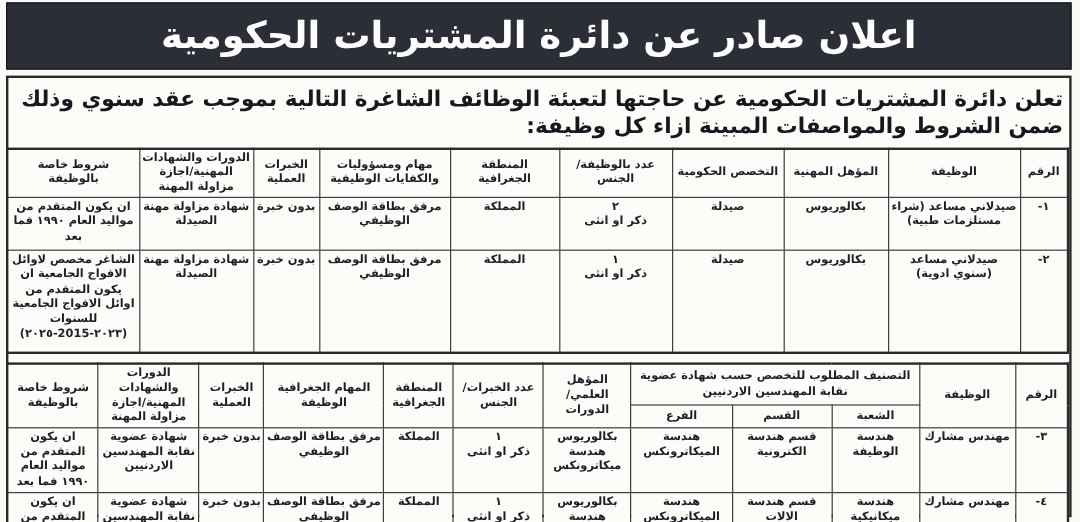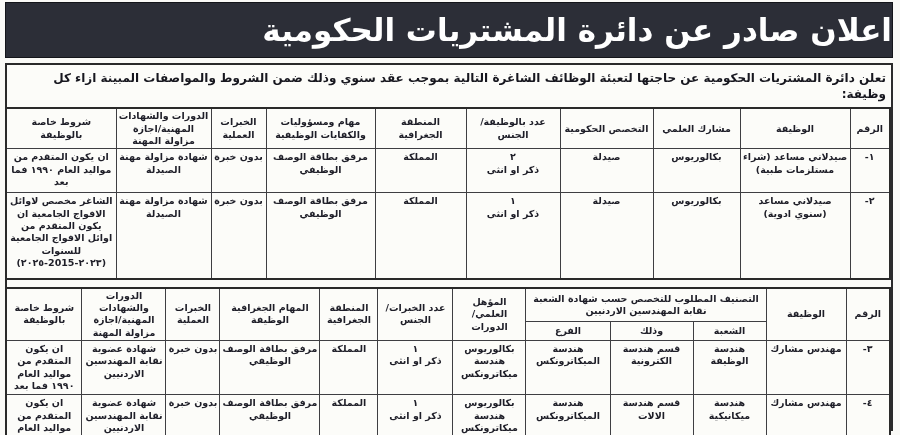--- a/index.html
+++ b/index.html
@@ -6,33 +6,33 @@
   body{
     width:900px;height:435px;position:relative;
     background:#fafaf7;
     font-family:"DejaVu Sans",sans-serif;
     color:#1e1e28;
     overflow:hidden;
   }
   .title-bar{
     position:absolute;left:5px;top:2px;width:888px;height:56px;
     background:#2c2e37;border:1px solid #14151a;box-sizing:border-box;
-    display:flex;align-items:center;justify-content:flex-start;
+    display:flex;align-items:center;justify-content:center;
   }
   .title-bar .title-text{
     color:#ffffff;font-weight:bold;font-size:31px;letter-spacing:0;
     white-space:nowrap;
   }
   .content-box{
     position:absolute;left:5px;top:63px;width:888px;height:368px;
     border:2px solid #2a2a2a;box-sizing:border-box;background:#fcfcf9;
   }
   .intro{
     direction:rtl;text-align:right;
-    font-size:12px;font-weight:bold;
+    font-size:18px;font-weight:bold;
     padding:6px 5px 5px 5px;line-height:1.3;
     color:#17171f;
   }
   table{
     border-collapse:collapse;table-layout:fixed;direction:rtl;
     width:884px;margin:0;
     border:2px solid #2a2a2a;
   }
   .t2{margin-top:7px;}
   th,td{
@@ -79,21 +79,21 @@
           <col style="width:91px">
         <col style="width:109px">
           <col style="width:55px">
           <col style="width:95px">
         <col style="width:110px">
       </colgroup>
       <thead>
         <tr class="hrow">
           <th>الرقم</th>
           <th>الوظيفة</th>
-          <th>مشارك العلمي</th>
+          <th>المؤهل المهنية</th>
           <th>التخصص الحكومية</th>
           <th>عدد بالوظيفة/الجنس</th>
           <th>المنطقة الجغرافية</th>
           <th>مهام ومسؤوليات والكفايات الوظيفية</th>
           <th>الخبرات العملية</th>
           <th>الدورات والشهادات المهنية/اجازة مزاولة المهنة</th>
           <th>شروط خاصة بالوظيفة</th>
         </tr>
       </thead>
       <tbody>
@@ -142,32 +142,32 @@
           <col style="width:58px">
           <col style="width:100px">
         <col style="width:54px">
           <col style="width:84px">
           <col style="width:76px">
       </colgroup>
       <thead>
         <tr class="hrowA">
           <th rowspan="2">الرقم</th>
           <th rowspan="2">الوظيفة</th>
-          <th colspan="3" class="group-head">التصنيف المطلوب للتخصص حسب شهادة الشعبة نقابة المهندسين الاردنيين</th>
+          <th colspan="3" class="group-head">التصنيف المطلوب للتخصص حسب شهادة عضوية نقابة المهندسين الاردنيين</th>
           <th rowspan="2">المؤهل العلمي/ الدورات</th>
           <th rowspan="2">عدد الخبرات/ الجنس</th>
           <th rowspan="2">المنطقة الجغرافية</th>
           <th rowspan="2">المهام الجغرافية الوظيفة</th>
           <th rowspan="2">الخبرات العملية</th>
           <th rowspan="2">الدورات والشهادات المهنية/اجازة مزاولة المهنة</th>
           <th rowspan="2">شروط خاصة بالوظيفة</th>
         </tr>
         <tr class="hrowB">
           <th>الشعبة</th>
-          <th>وذلك</th>
+          <th>القسم</th>
           <th>الفرع</th>
         </tr>
       </thead>
       <tbody>
         <tr class="r3">
           <td class="num-cell">٣-</td>
           <td>مهندس مشارك</td>
           <td>هندسة الوظيفة</td>
           <td>قسم هندسة الكترونية</td>
           <td>هندسة الميكاترونكس</td>

